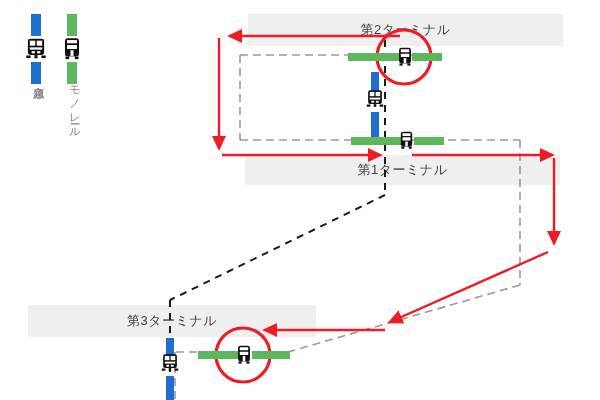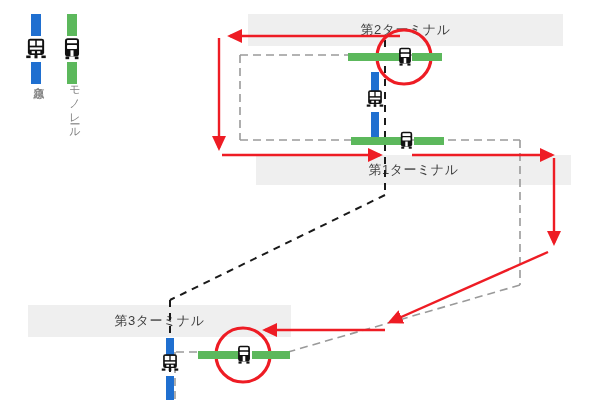--- a/index.html
+++ b/index.html
@@ -87,25 +87,25 @@
     </div>
 
     <div class="leg-label keikyu">京急線</div>
     <div class="leg-label mono">モノレール</div>
   </div>
 
   <div class="band" style="left:248px;top:14px;width:315px;height:32px;">
     <span class="band-text">第2ターミナル</span>
   </div>
 
-  <div class="band" style="left:256px;top:155px;width:315px;height:30px;">
+  <div class="band" style="left:245px;top:155px;width:315px;height:30px;">
     <span class="band-text">第1ターミナル</span>
   </div>
 
-  <div class="band" style="left:28px;top:305px;width:263px;height:32px;">
+  <div class="band" style="left:28px;top:305px;width:288px;height:32px;">
     <span class="band-text">第3ターミナル</span>
   </div>
 
   <svg id="svgroot" viewBox="0 0 600 400">
     <defs>
       <marker id="arrowRed" markerWidth="7" markerHeight="7" refX="5.2" refY="3" orient="auto" markerUnits="strokeWidth">
         <path d="M0,0 L6.4,3 L0,6 z" fill="#ee1c24"></path>
       </marker>
     </defs>
 

